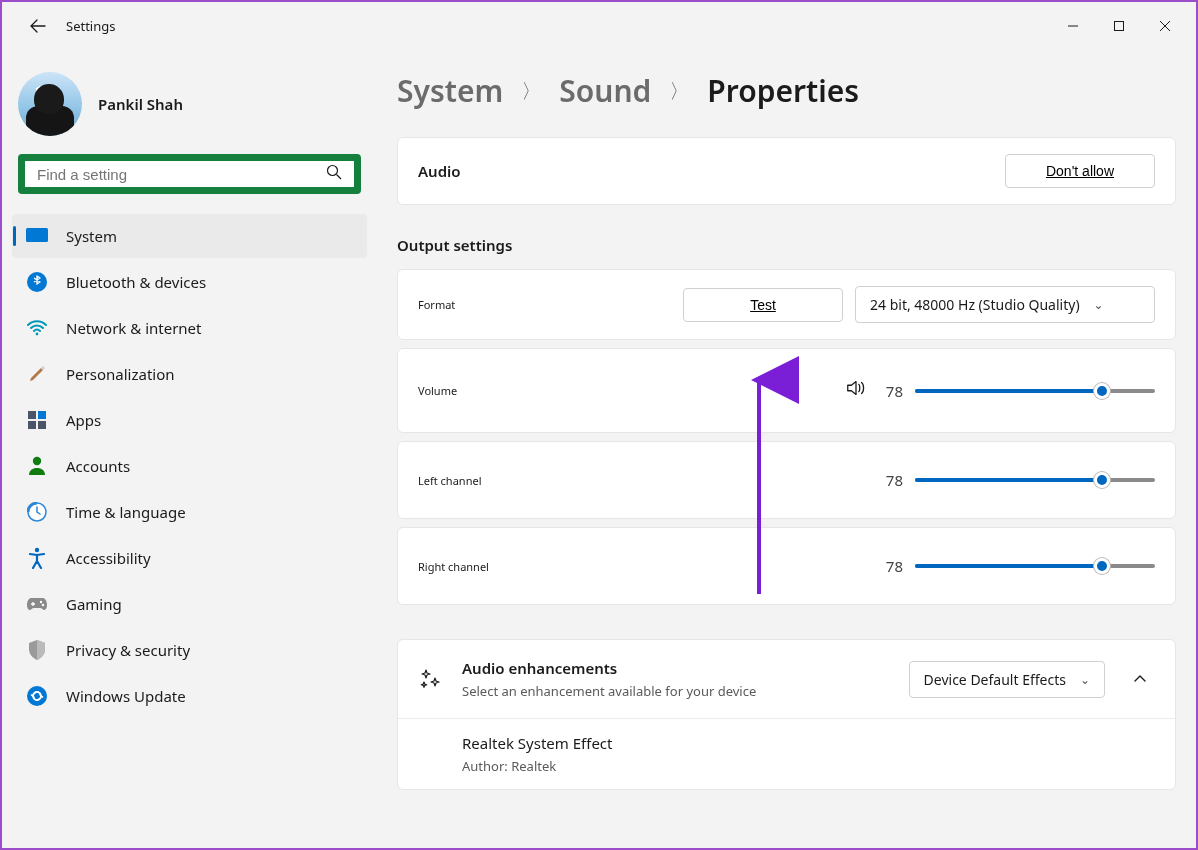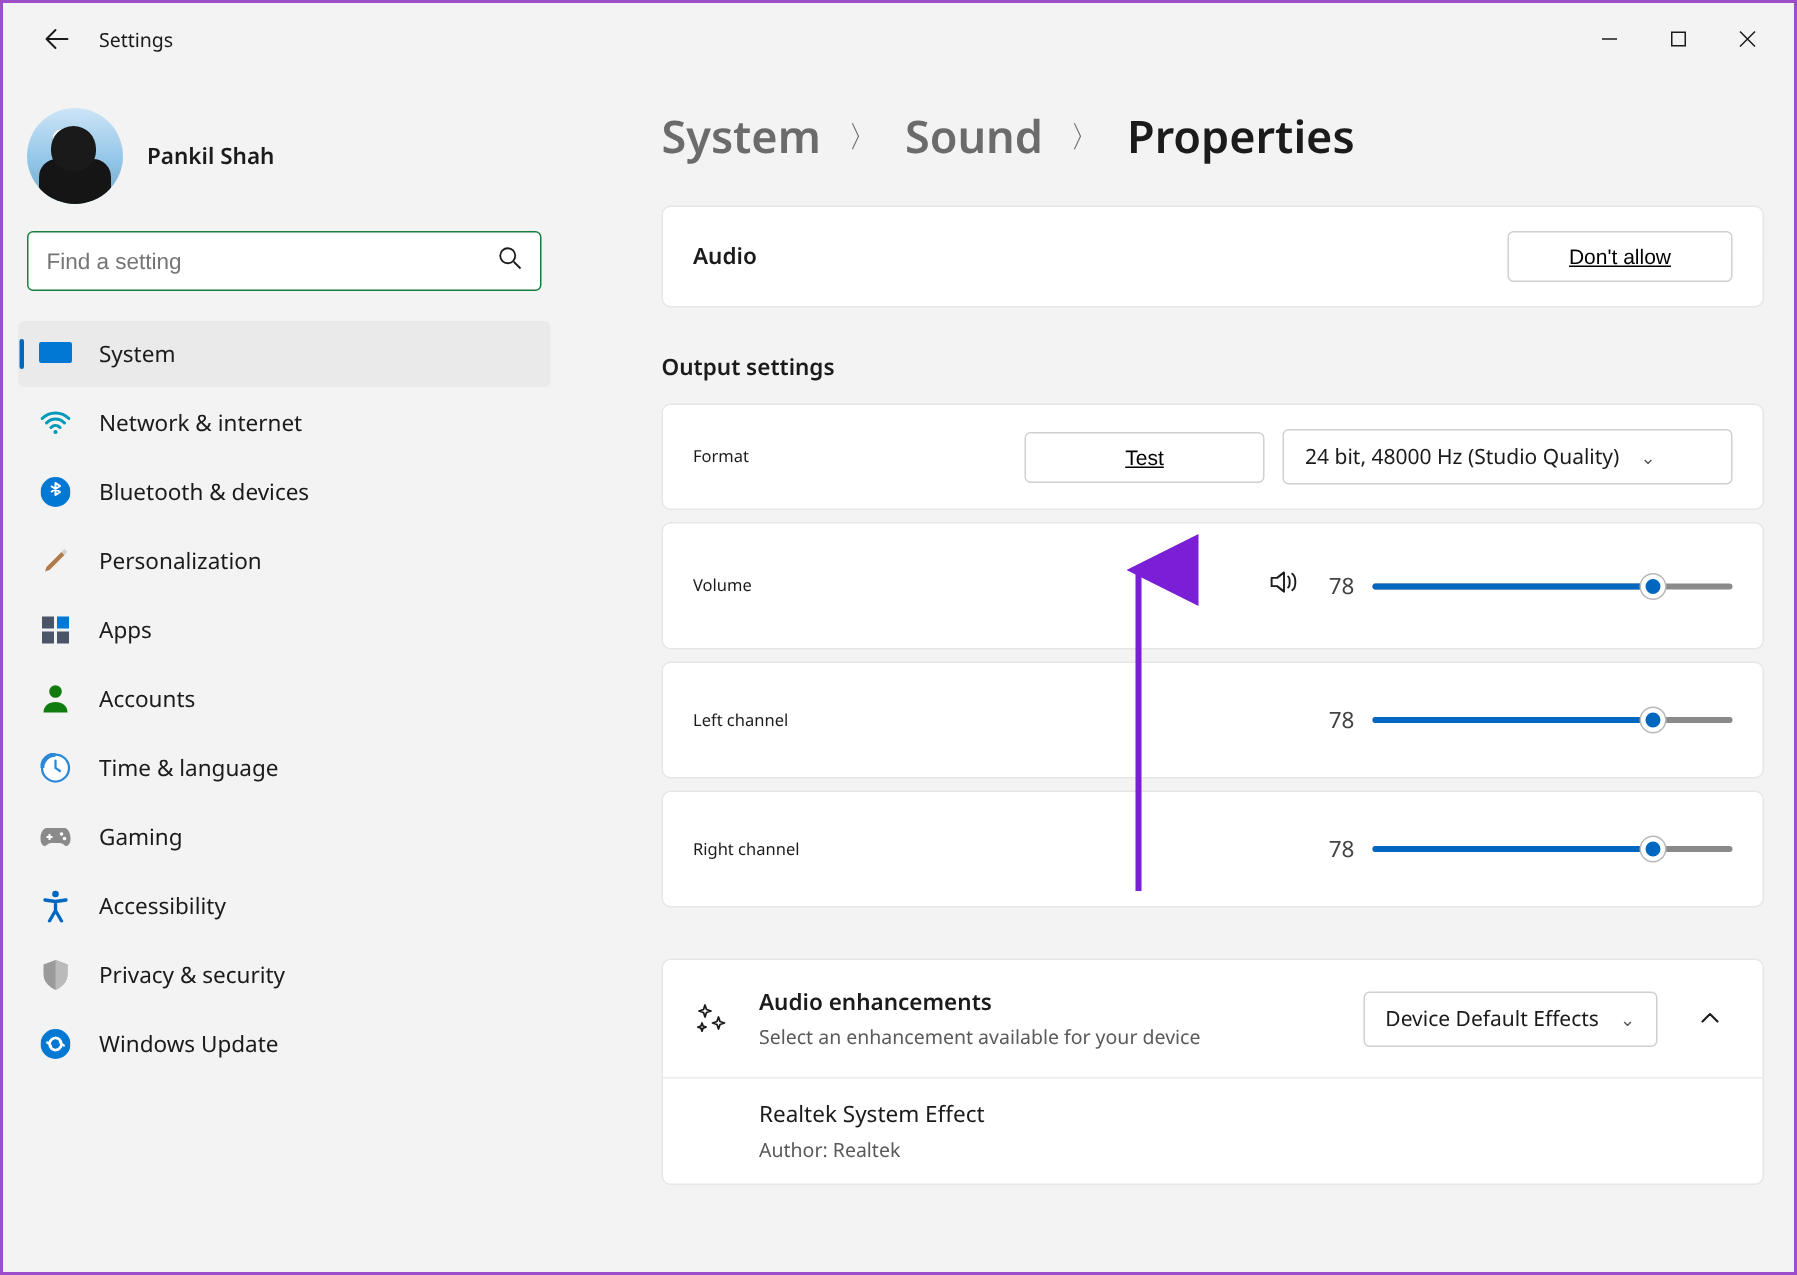--- a/index.html
+++ b/index.html
@@ -12,33 +12,33 @@
     color: #1b1b1b;
   }
   
   .titlebar { height: 48px; display:flex; align-items:center; padding: 0 8px; margin-left: 10px; }
   .back-btn { width:36px; height:36px; display:flex; align-items:center; justify-content:center; border:none; background:transparent; border-radius:4px; cursor:default; }
   .titlebar .app-title { margin-left: 10px; font-size: 13px; }
   .win-controls { margin-left:auto; display:flex; }
   .win-btn { width:46px; height:32px; display:flex; align-items:center; justify-content:center; border:none; background:transparent; }
 
   
-  .shell { display:flex; height: calc(850px - 48px - 4px); gap: 44px; }
+  .shell { display:flex; height: calc(850px - 48px - 4px); }
   .sidebar { width: 375px; padding: 14px 10px 0 10px; }
   .main { flex:1; padding: 0 20px 0 20px; overflow:hidden; }
 
   
   .profile { display:flex; align-items:center; padding: 8px 6px 18px 6px; gap:16px; }
   .avatar { width:64px; height:64px; border-radius:50%; background: radial-gradient(circle at 35% 30%, #fff 0 8%, transparent 8%), linear-gradient(180deg,#cce4f7 0%, #8ec3e6 60%, #6fa5c4 100%); position:relative; overflow:hidden; }
   .avatar::after { content:""; position:absolute; left:16px; top:12px; width:30px; height:30px; background:#1a1a1a; border-radius:50% 50% 45% 45%; }
   .avatar::before { content:""; position:absolute; left:8px; top:34px; width:48px; height:40px; background:#151515; border-radius:12px 12px 20px 20px; }
   .profile-name { font-size:15px; font-weight:600; }
 
   
-  .search-box { margin: 0 6px 20px 6px; background:#fff; border:1px solid #15803d; border-radius:4px; height:40px; display:flex; align-items:center; padding:0 12px; }
+  .search-box { margin: 0 6px 20px 6px; background:#fff; border:7px solid #15803d; border-radius:4px; height:40px; display:flex; align-items:center; padding:0 12px; }
   .search-box input { border:none; outline:none; flex:1; font-size:15px; background:transparent; color:#1b1b1b; }
   .search-box .sicon { color:#555; }
 
   
   .nav { display:flex; flex-direction:column; gap:2px; margin-top:4px; }
   .nav-item { display:flex; align-items:center; gap:18px; height:44px; padding: 0 14px; border-radius:4px; font-size:15px; cursor:default; }
   .nav-item.active { background:#eaeaea; position:relative; }
   .nav-item.active::before { content:""; position:absolute; left:1px; top:12px; bottom:12px; width:3px; background:#0067c0; border-radius:2px; }
   .nav-icon { width:22px; height:22px; display:flex; align-items:center; justify-content:center; }
 
@@ -137,35 +137,35 @@
         <span class="nav-icon">
             <svg width="22" height="16">
               <rect x="0" y="0" width="22" height="14" rx="1.5" fill="#0078d4"></rect>
               <rect x="0" y="0" width="22" height="14" rx="1.5" fill="none" stroke="#005a9e" stroke-width="0"></rect>
             </svg>
           </span>
         <span>System</span>
       </div>
       <div class="nav-item">
         <span class="nav-icon">
+            <svg width="20" height="20" viewBox="0 0 20 20">
+              <circle cx="10" cy="10" r="10" fill="#0078d4"></circle>
+              <path d="M7 6l6 4-3 2V4l3 2-6 4" stroke="#fff" stroke-width="1.4" fill="none" stroke-linejoin="round"></path>
+            </svg>
+          </span>
+        <span>Bluetooth &amp; devices</span>
+      </div>
+      <div class="nav-item">
+        <span class="nav-icon">
             <svg width="20" height="16" viewBox="0 0 20 16">
               <path d="M1 5c5-5 13-5 18 0M4 8c3.5-3.5 8.5-3.5 12 0M7 11c1.8-1.8 4.2-1.8 6 0" stroke="#0099bc" stroke-width="2" fill="none" stroke-linecap="round"></path>
               <circle cx="10" cy="14" r="1.4" fill="#0099bc"></circle>
             </svg>
           </span>
         <span>Network &amp; internet</span>
-      </div>
-      <div class="nav-item">
-        <span class="nav-icon">
-            <svg width="20" height="20" viewBox="0 0 20 20">
-              <circle cx="10" cy="10" r="10" fill="#0078d4"></circle>
-              <path d="M7 6l6 4-3 2V4l3 2-6 4" stroke="#fff" stroke-width="1.4" fill="none" stroke-linejoin="round"></path>
-            </svg>
-          </span>
-        <span>Bluetooth &amp; devices</span>
       </div>
       <div class="nav-item">
         <span class="nav-icon">
             <svg width="20" height="20" viewBox="0 0 20 20">
               <path d="M3 17l3-1 10-10-2-2L4 14z" fill="#b07a4a"></path>
               <path d="M14 4l2 2 2-2-2-2z" fill="#d0d0d0"></path>
             </svg>
           </span>
         <span>Personalization</span>
       </div>
@@ -191,40 +191,40 @@
       </div>
       <div class="nav-item">
         <span class="nav-icon">
             <svg width="20" height="20" viewBox="0 0 20 20">
               <circle cx="10" cy="10" r="9" fill="#fff" stroke="#2b88d8" stroke-width="1.5"></circle>
               <path d="M10 5v5l3 2" stroke="#2b88d8" stroke-width="1.5" fill="none" stroke-linecap="round"></path>
               <path d="M1 10a9 9 0 0 1 9-9" stroke="#2b88d8" stroke-width="3" fill="none"></path>
             </svg>
           </span>
         <span>Time &amp; language</span>
+      </div>
+      <div class="nav-item">
+        <span class="nav-icon">
+            <svg width="18" height="22" viewBox="0 0 18 22">
+              <circle cx="9" cy="3" r="2.2" fill="#0067c0"></circle>
+              <path d="M2 7l7 1 7-1M9 8v6l-4 7M9 14l4 7" stroke="#0067c0" stroke-width="2.2" fill="none" stroke-linecap="round" stroke-linejoin="round"></path>
+            </svg>
+          </span>
+        <span>Accessibility</span>
       </div>
       <div class="nav-item">
         <span class="nav-icon">
             <svg width="22" height="16" viewBox="0 0 22 16">
               <path d="M5 2h12c2 0 4 3 4 7s-2 5-3 5-2-2-4-2H8c-2 0-3 2-4 2s-3-1-3-5 2-7 4-7z" fill="#8a8a8a"></path>
               <circle cx="15" cy="6" r="1.2" fill="#fff"></circle>
               <circle cx="17" cy="9" r="1.2" fill="#fff"></circle>
               <path d="M5 8h4M7 6v4" stroke="#fff" stroke-width="1.3"></path>
             </svg>
           </span>
         <span>Gaming</span>
-      </div>
-      <div class="nav-item">
-        <span class="nav-icon">
-            <svg width="18" height="22" viewBox="0 0 18 22">
-              <circle cx="9" cy="3" r="2.2" fill="#0067c0"></circle>
-              <path d="M2 7l7 1 7-1M9 8v6l-4 7M9 14l4 7" stroke="#0067c0" stroke-width="2.2" fill="none" stroke-linecap="round" stroke-linejoin="round"></path>
-            </svg>
-          </span>
-        <span>Accessibility</span>
       </div>
       <div class="nav-item">
         <span class="nav-icon">
             <svg width="18" height="22" viewBox="0 0 18 22">
               <path d="M9 1l8 3v6c0 6-4 9-8 11-4-2-8-5-8-11V4z" fill="#9a9a9a"></path>
               <path d="M9 1l8 3v6c0 6-4 9-8 11z" fill="#bababa"></path>
             </svg>
           </span>
         <span>Privacy &amp; security</span>
       </div>

